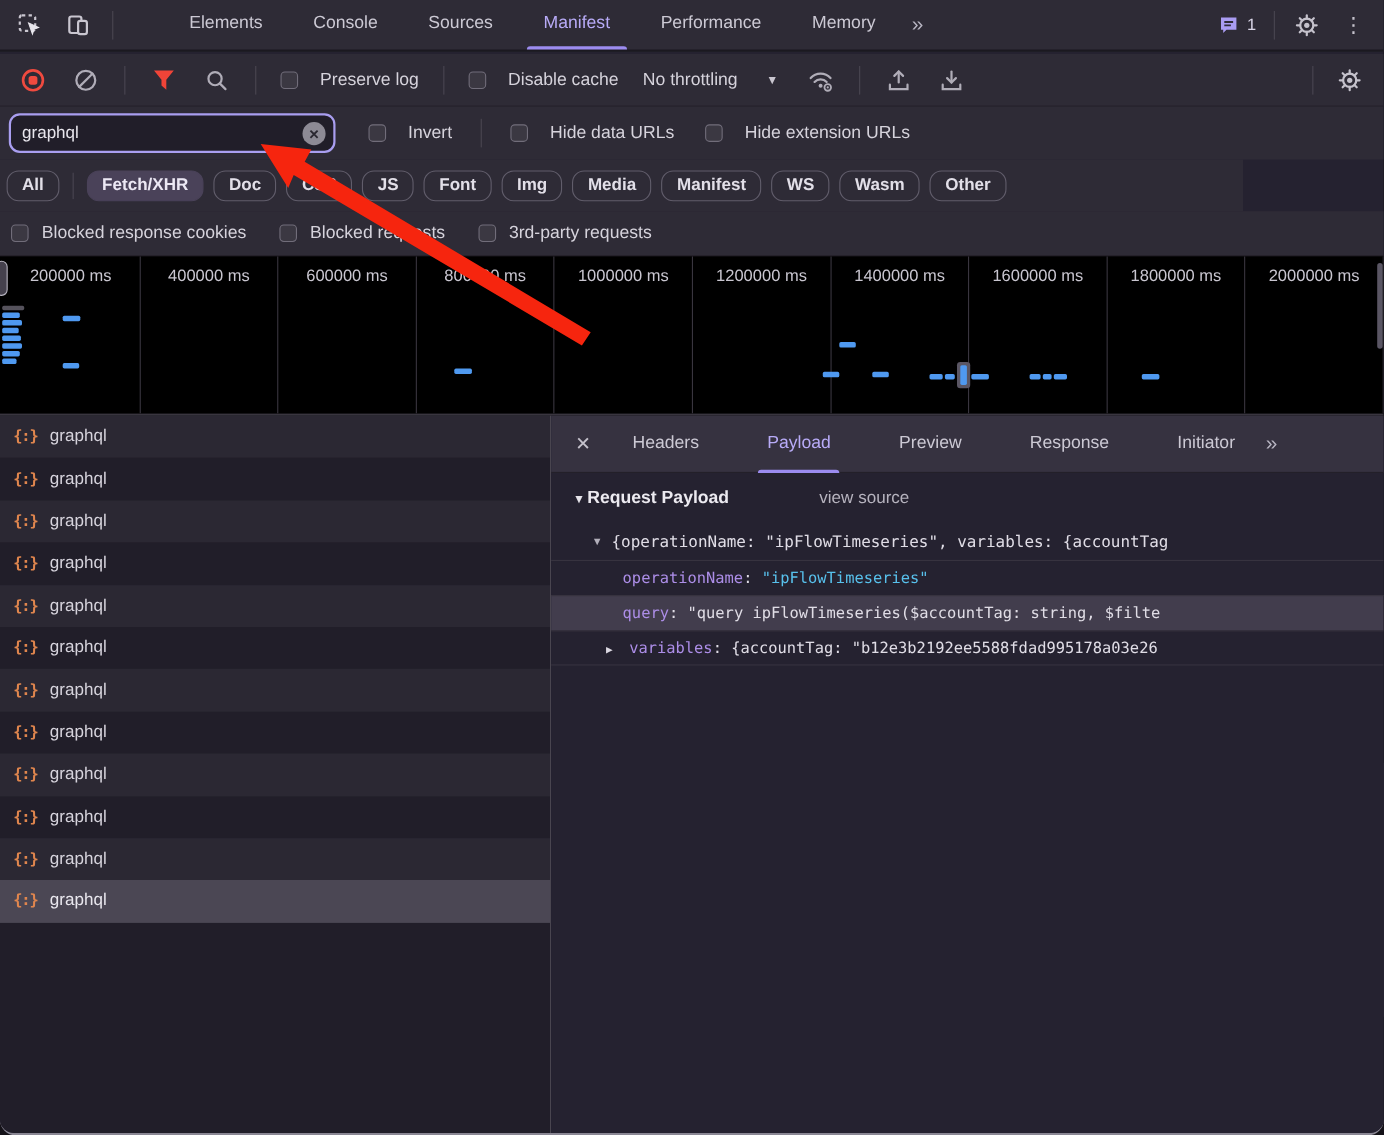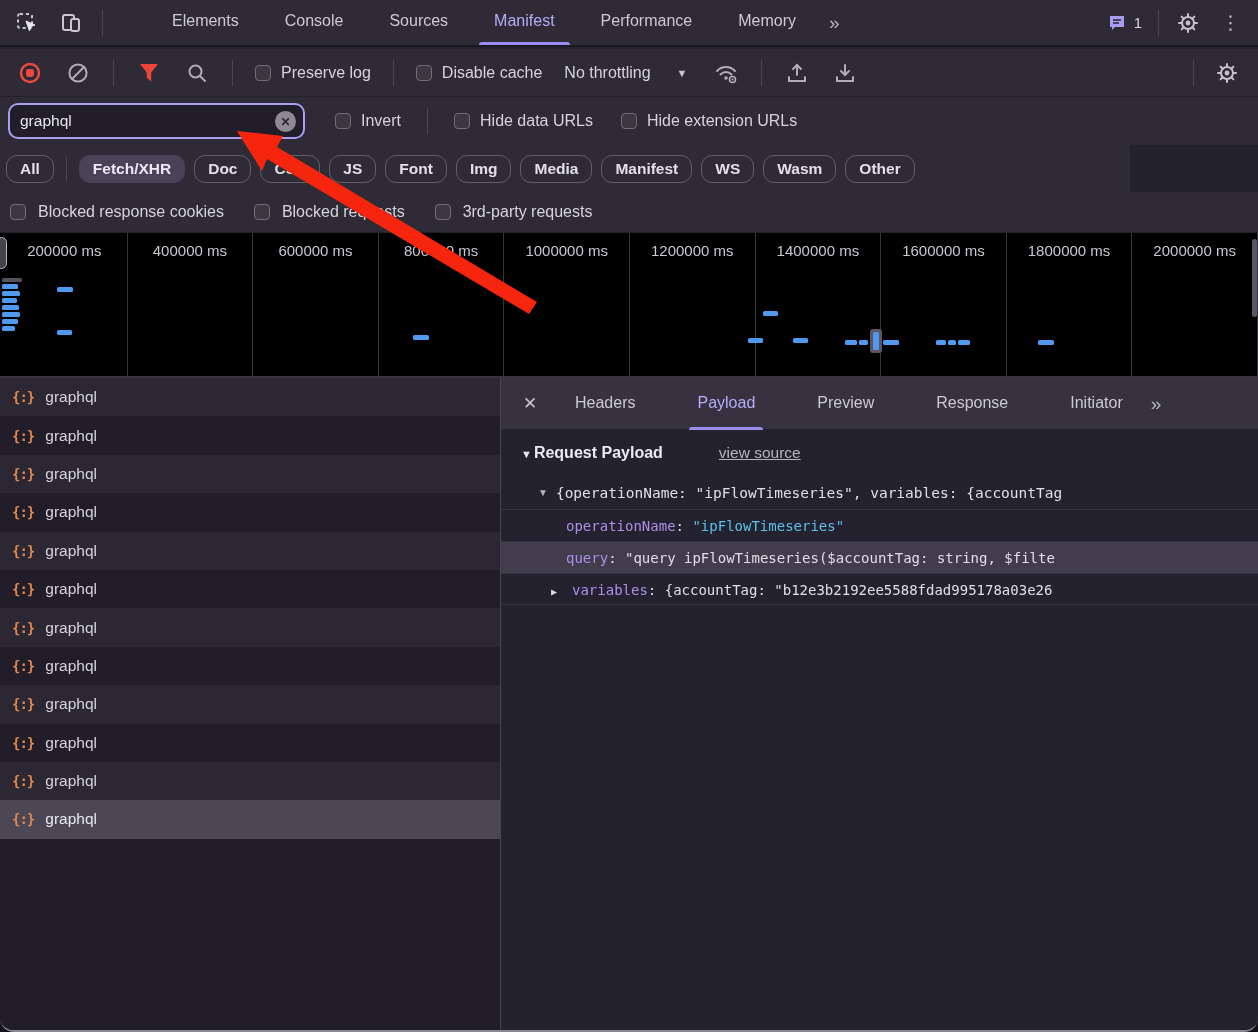--- a/index.html
+++ b/index.html
@@ -27,21 +27,21 @@
   .chev { font-size:19px; color:#b8b5c2; padding:0 10px; line-height:47px; }
   #tabbar .righticons { margin-left:auto; display:flex; align-items:center; gap:16px; padding-right:14px; }
   #issue-badge { display:flex; align-items:center; gap:7px; color:#d8d4e6; font-size:15px; }
   .dots { font-size:19px; color:#c5c2cc; letter-spacing:0; padding:0 4px; }
 
   
   #toolbar2 { left:0; top:49px; width:1258px; height:48px; background:#2e2b36;
     border-bottom:1px solid #232029; display:flex; align-items:center; }
   #toolbar2 .grp { display:flex; align-items:center; gap:22px; }
   .tool { display:flex; align-items:center; justify-content:center; width:26px; height:26px; }
-  .cbrow { display:flex; align-items:center; gap:10px; font-size:16px; color:#d6d3dc; }
+  .cbrow { display:flex; align-items:center; gap:20px; font-size:16px; color:#d6d3dc; }
   .cbox { width:16px; height:16px; border:1.5px solid #716d7a; border-radius:4px; background:#3b3842; }
   #throttle { display:flex; align-items:center; gap:26px; font-size:16px; color:#d6d3dc; margin-left:22px; }
   #throttle .caret { font-size:11px; color:#c9c6d0; }
 
   
   #filterrow { left:0; top:97px; width:1258px; height:48px; background:#2e2b36; display:flex; align-items:center; }
   #filter-input { position:relative; margin-left:8px; width:297px; height:36px;
     border:2px solid #a99ef0; border-radius:10px; background:#211e29;
     display:flex; align-items:center; padding:0 10px; }
   #filter-input .val { font-size:15.5px; color:#e8e6ed; }
@@ -97,21 +97,21 @@
   #detail-tabs { display:flex; height:52px;gap:26px; }
   .dtab { position:relative; height:52px; line-height:50px; padding:0 18px; font-size:16px; color:#ccc9d4; }
   .dtab.active { color:#b8abf7; }
   .dtab.active::after { content:""; position:absolute; left:10px; right:10px; bottom:0;
     height:3px; border-radius:3px 3px 0 0; background:#9c8cf0; }
 
   #payload-section { padding-top:14px; }
   #payload-head { display:flex; align-items:baseline; padding-left:20px; height:32px; }
   #payload-head .tri { font-size:11px; color:#e6e4ea; margin-right:2px; }
   #payload-title { font-size:16px; font-weight:bold; color:#eceaf0; }
-  #view-source { font-size:15.5px; color:#b6b3be; margin-left:56px;text-decoration:underline; }
+  #view-source { font-size:15.5px; color:#b6b3be; margin-left:82px; }
   .code { font-family:"DejaVu Sans Mono", monospace; font-size:14px; white-space:pre; }
   #preview-row { height:33px; display:flex; align-items:center; padding-left:37px; gap:8px;
     overflow:hidden; }
   #preview-row .tri { font-size:10px; color:#b2afba; }
   #preview-row .code { color:#e0dde6; font-size:14.5px; }
   .pl-row { height:32px; line-height:32px; padding-left:65px; border-top:1px solid #37333f;
     overflow:hidden; }
   .pl-row:last-child { border-bottom:1px solid #37333f; }
   .pl-row.selected { background:#423d4d; }
   .pl-row .caret { display:inline-block; width:21px; margin-left:-15px; font-size:10px; color:#dcd9e2; }

